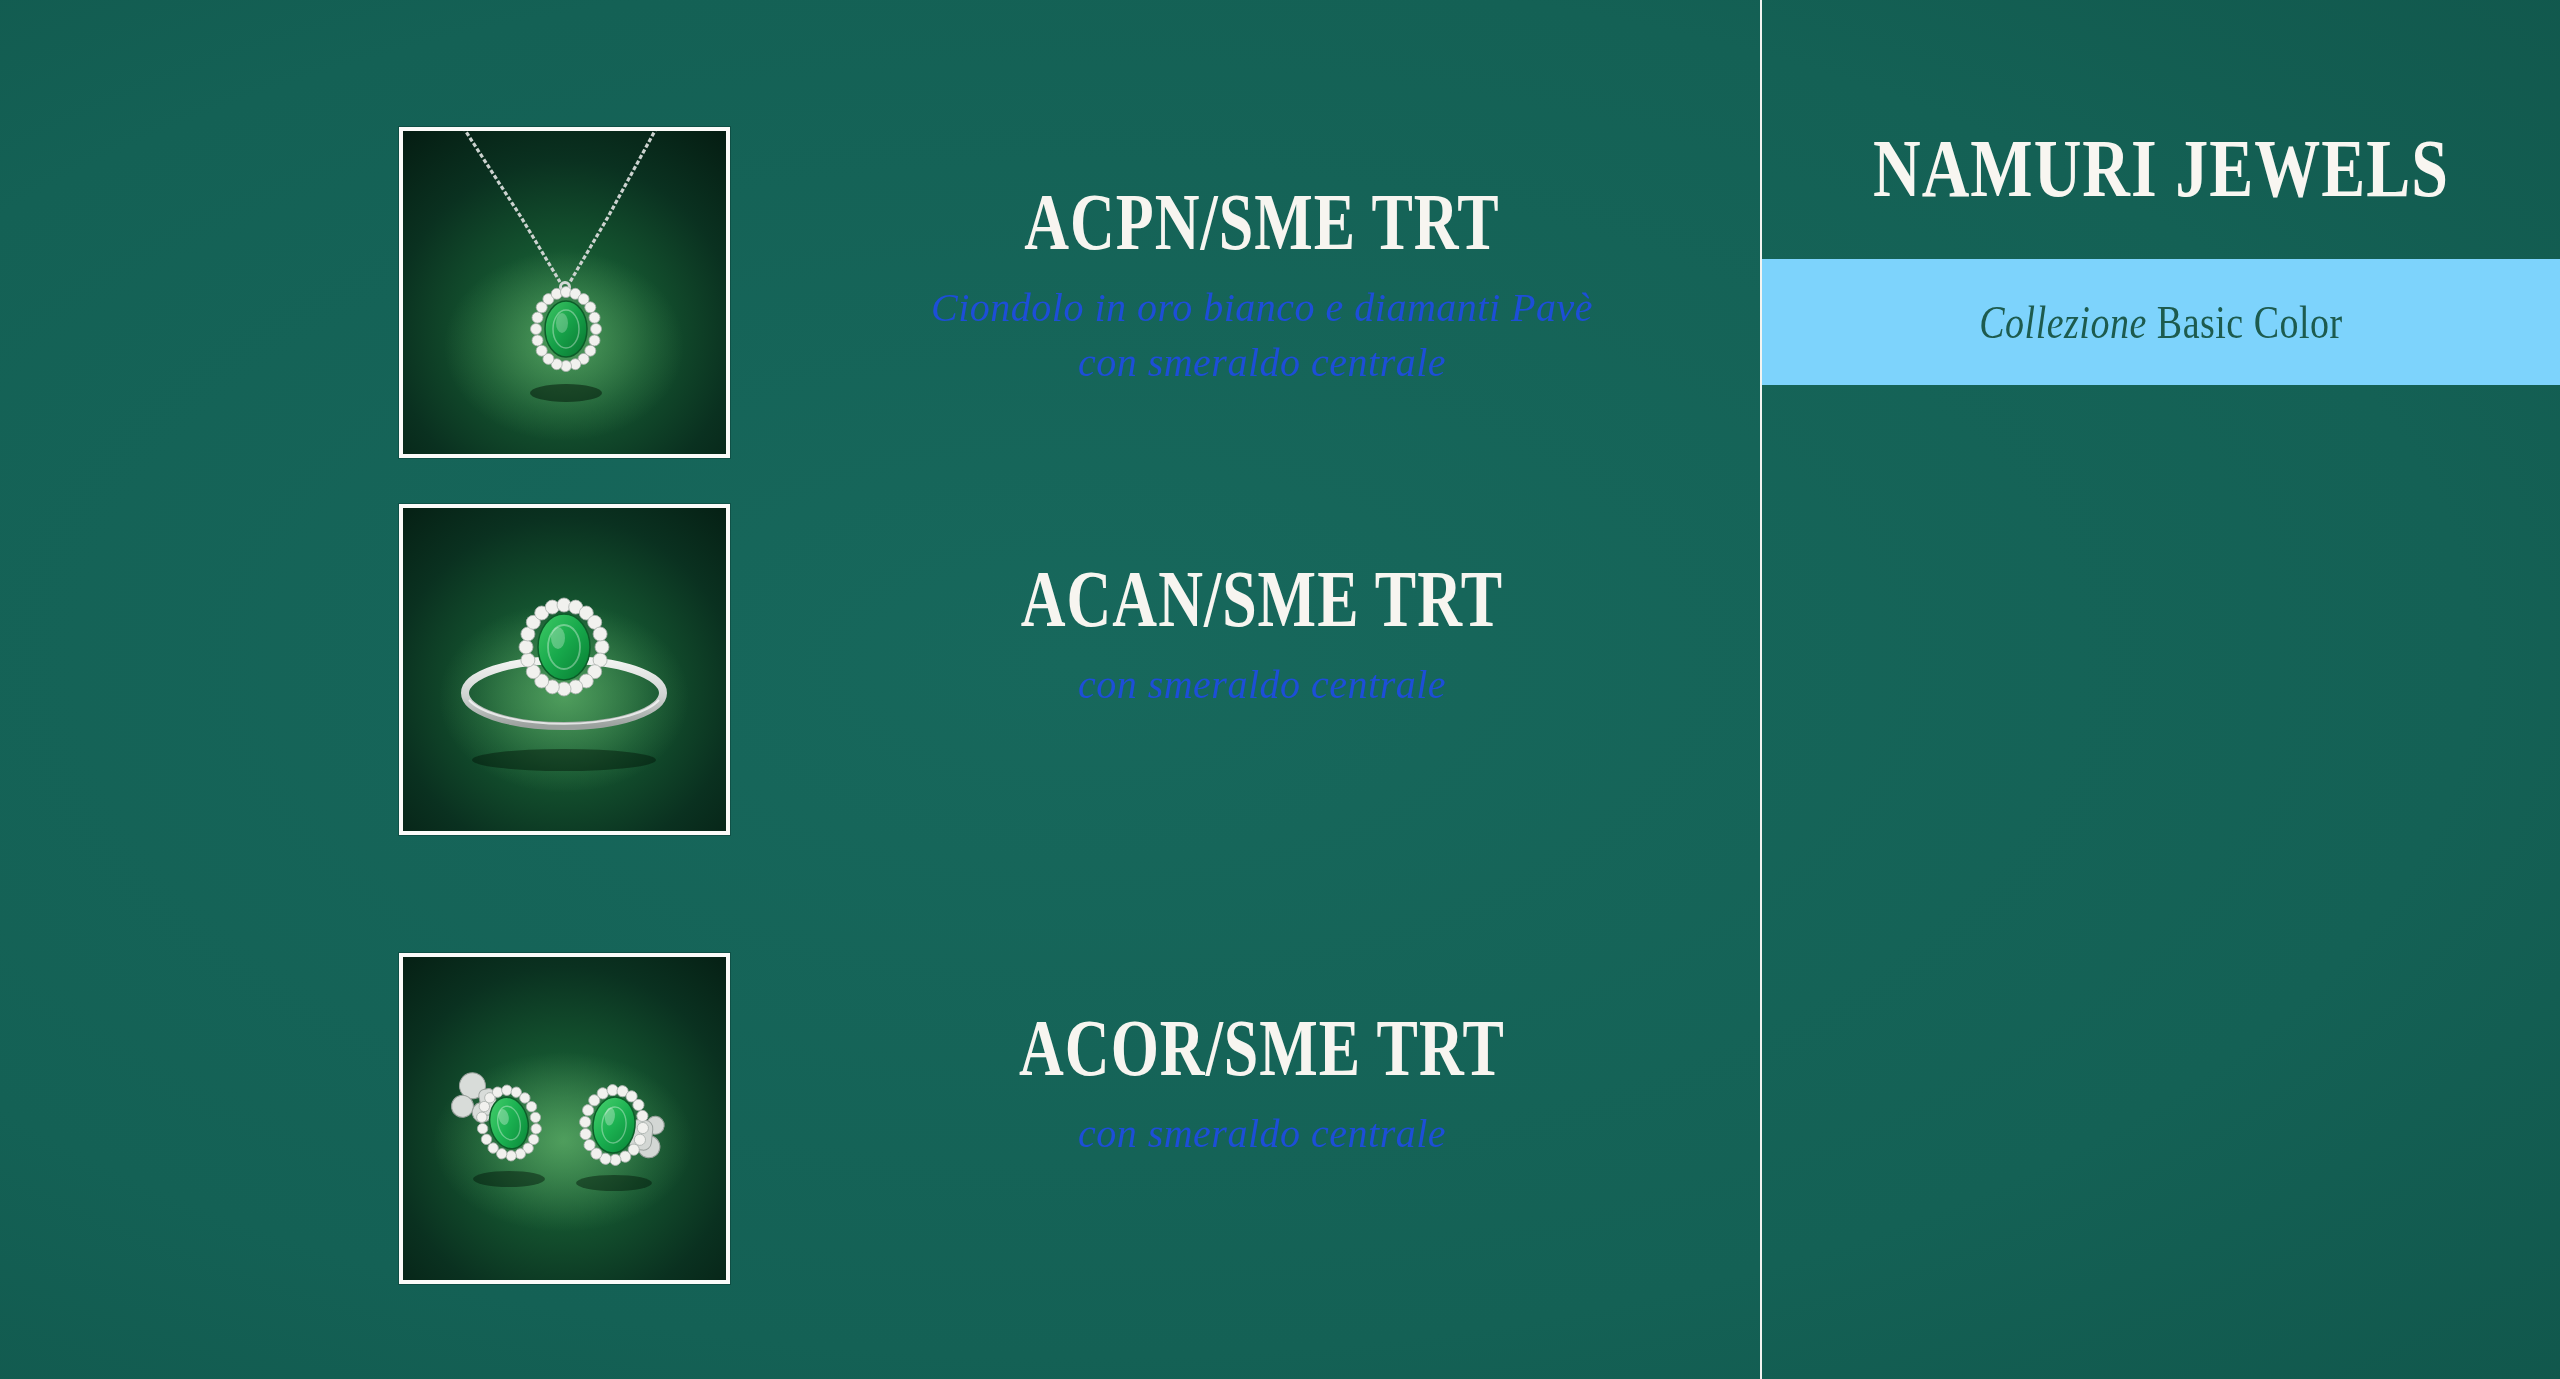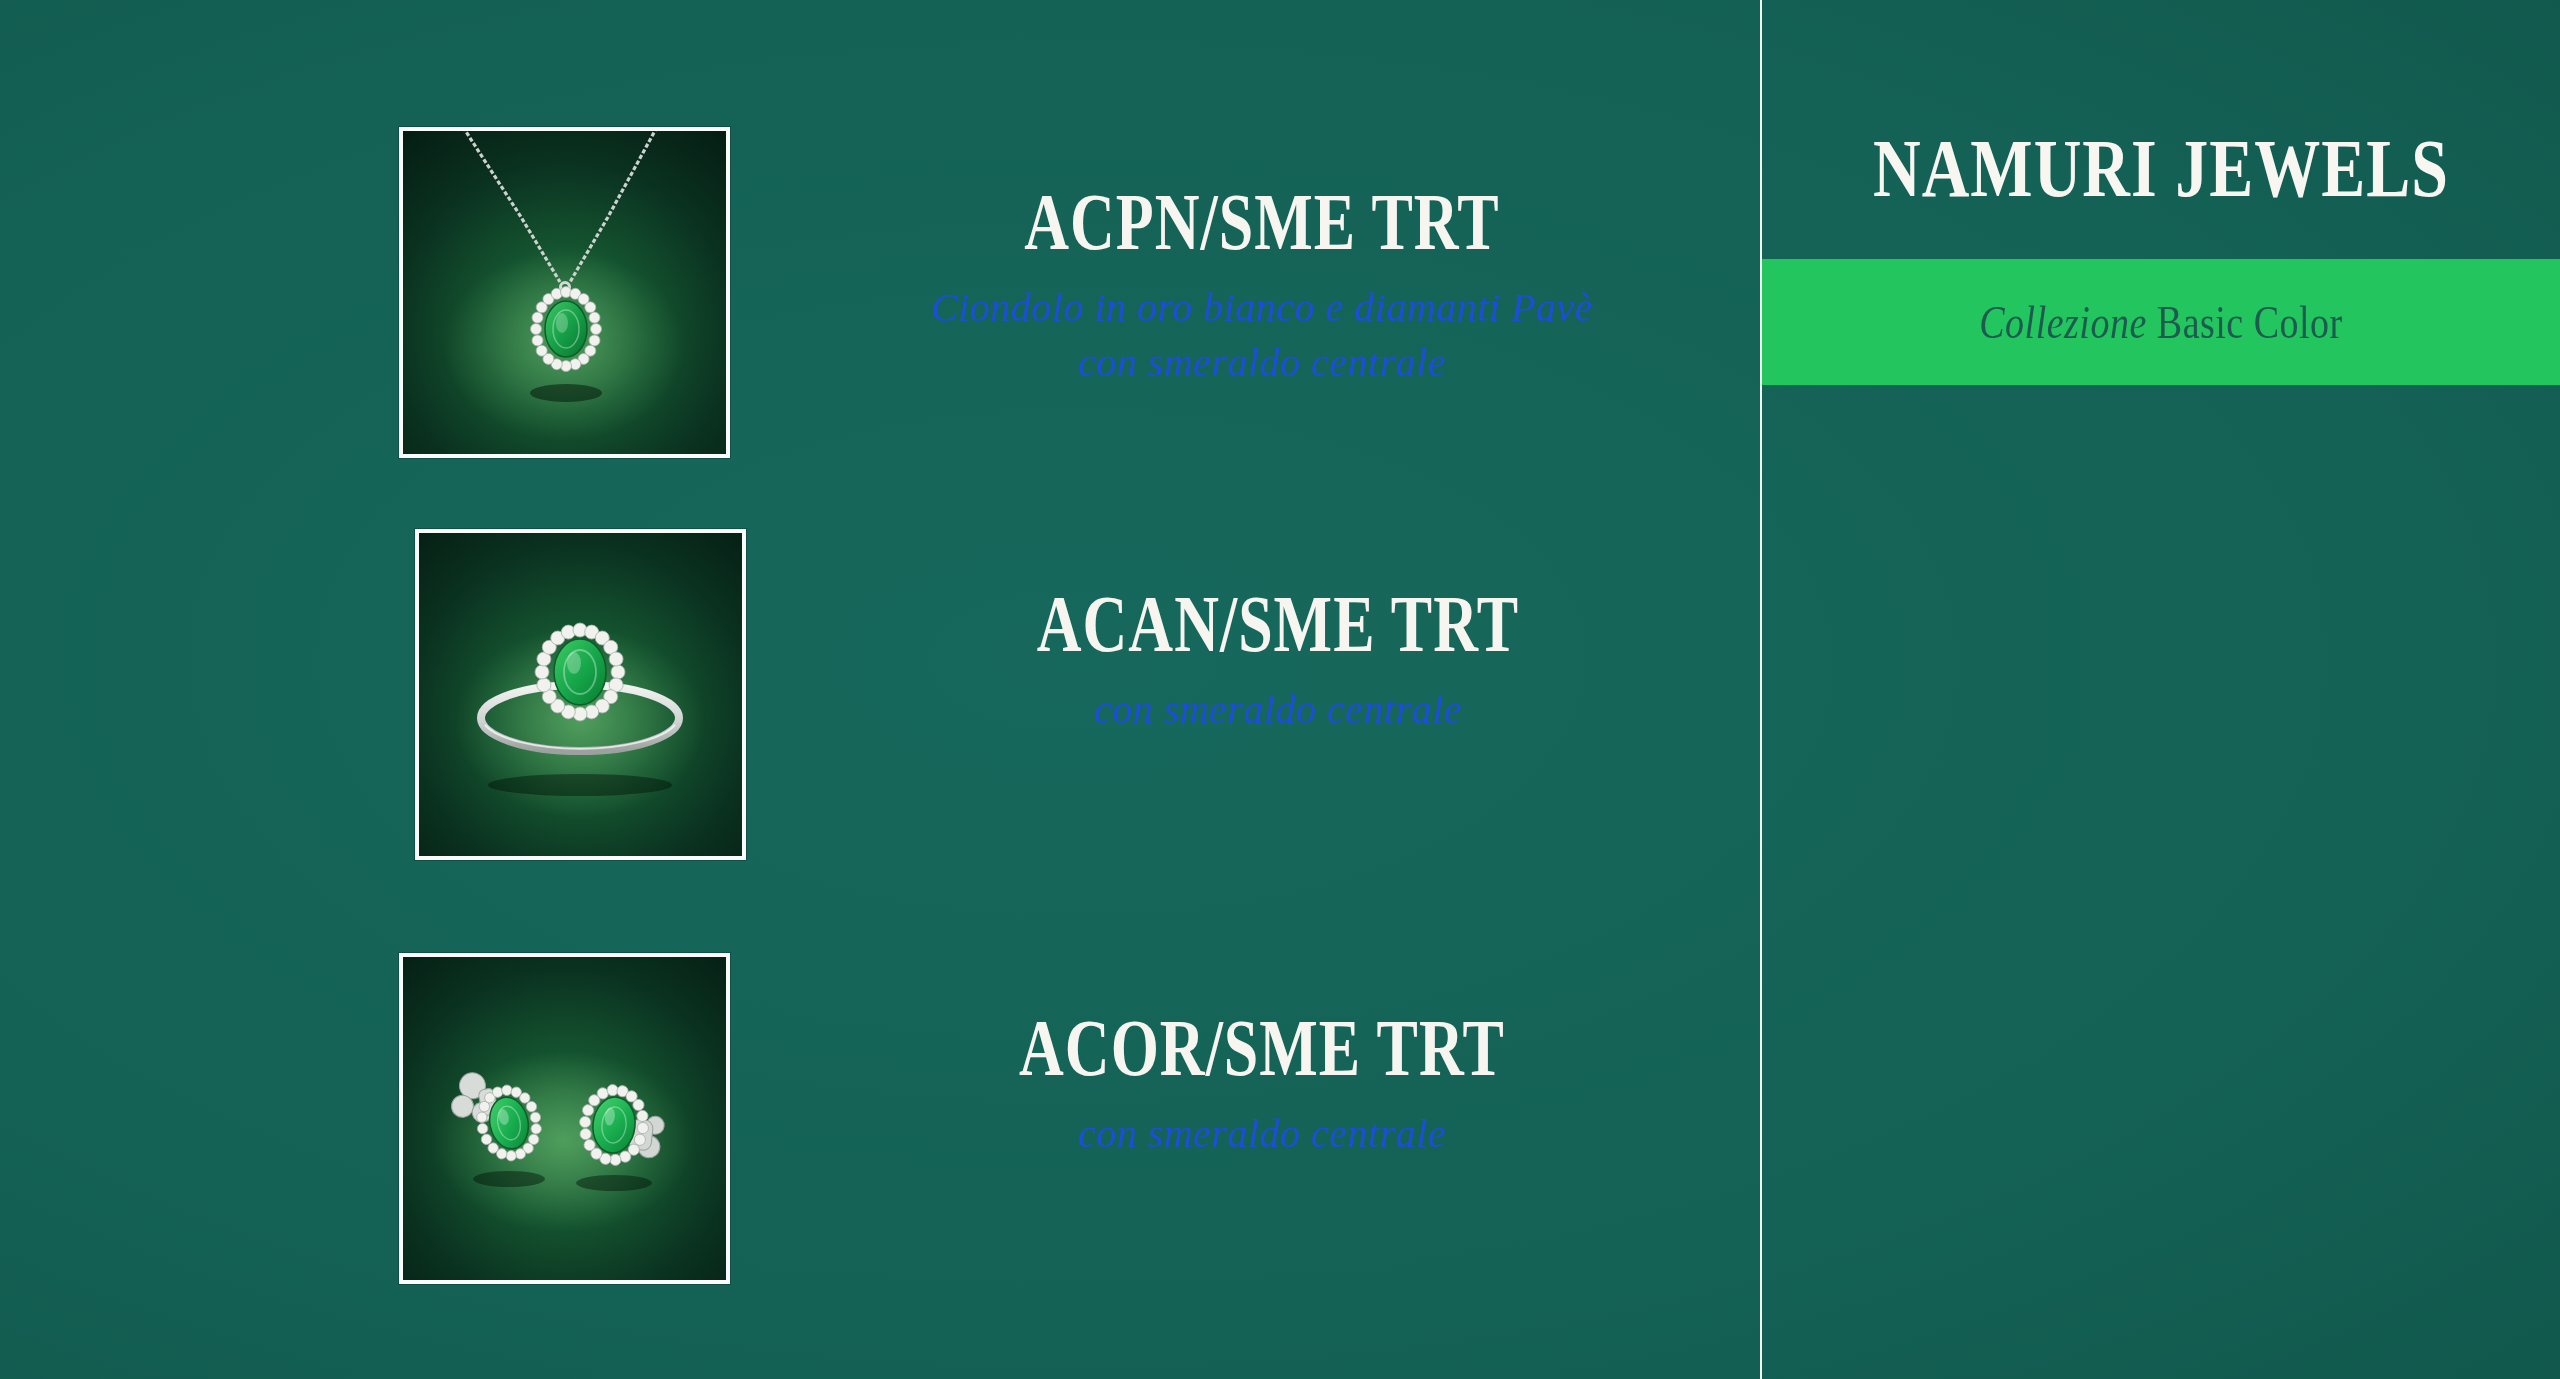--- a/index.html
+++ b/index.html
@@ -7,21 +7,21 @@
   body{
     font-family:"Liberation Serif","DejaVu Serif",serif;
     background:
       radial-gradient(130% 120% at 42% 48%,
         #17685c 0%, #146155 42%, #105449 70%, #0c4a41 90%, #0a4239 100%);
     position:relative; overflow:hidden;
   }
 
   
   .product-row{ position:absolute; left:0; width:1760px; height:331px; }
-  .row-1{ top:127px; } .row-2{ top:529px;margin-left:16px; } .row-3{ top:953px; }
+  .row-1{ top:127px; } .row-2{ top:504px; } .row-3{ top:953px; }
 
   .product-figure{
     position:absolute; left:399px; top:0;
     width:331px; height:331px;
     border:4px solid #fbfbf9;
     box-shadow:0 0 0 1px rgba(0,25,18,.25);
     background:#0a3322;
   }
   .product-figure svg{ display:block; width:323px; height:323px; }
 
@@ -46,21 +46,21 @@
   }
   .right-panel{ position:absolute; left:1762px; top:0; width:798px; height:1013px; }
 
   .brand-title{
     margin-top:118px; height:100px; line-height:100px;
     text-align:center; font-size:66px; font-weight:bold; letter-spacing:1px;
     color:#f8f6f1; transform:scaleY(1.25);
   }
   .collection-banner{
     position:absolute; left:0; top:259px; width:798px; height:126px;
-    background:#22c55e; text-align:center; line-height:126px;
+    background:#7dd3fc; text-align:center; line-height:126px;
     white-space:nowrap;
   }
   .collection-banner .inner{
     display:inline-block; transform:scaleY(1.2);
     font-size:38px; color:#1d5b4e; letter-spacing:.5px;
   }
   .collection-italic{ font-style:italic; }
   .collection-regular{ font-style:normal; }
 
   .halo-dot{ fill:#f1f1ee; stroke:#a9b0ac; stroke-width:.8; }

